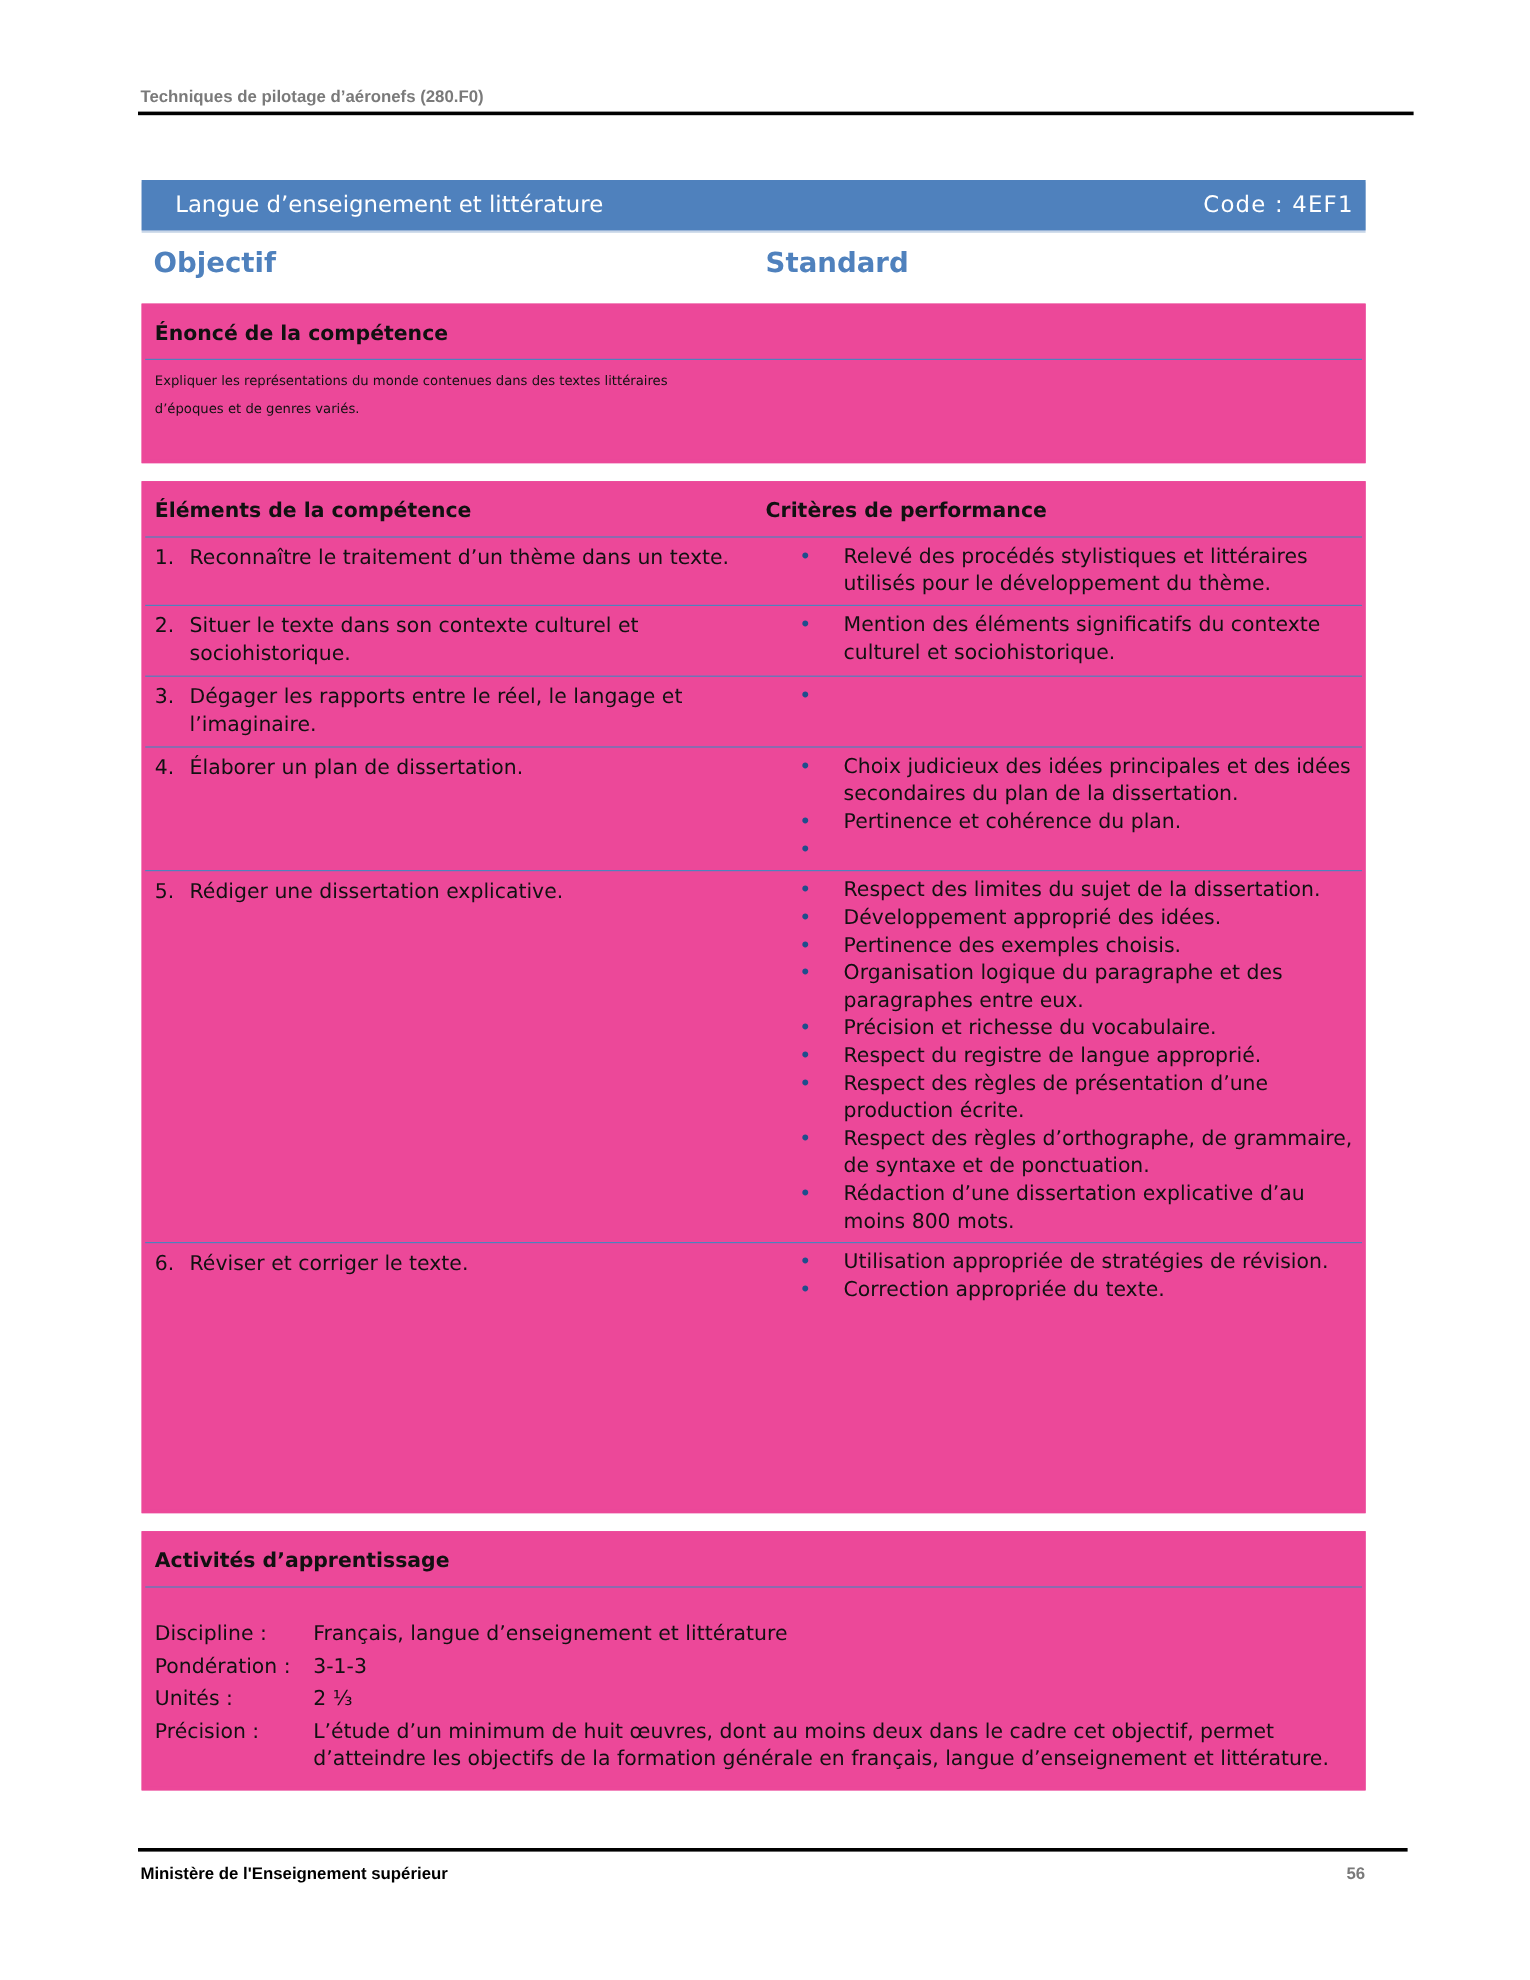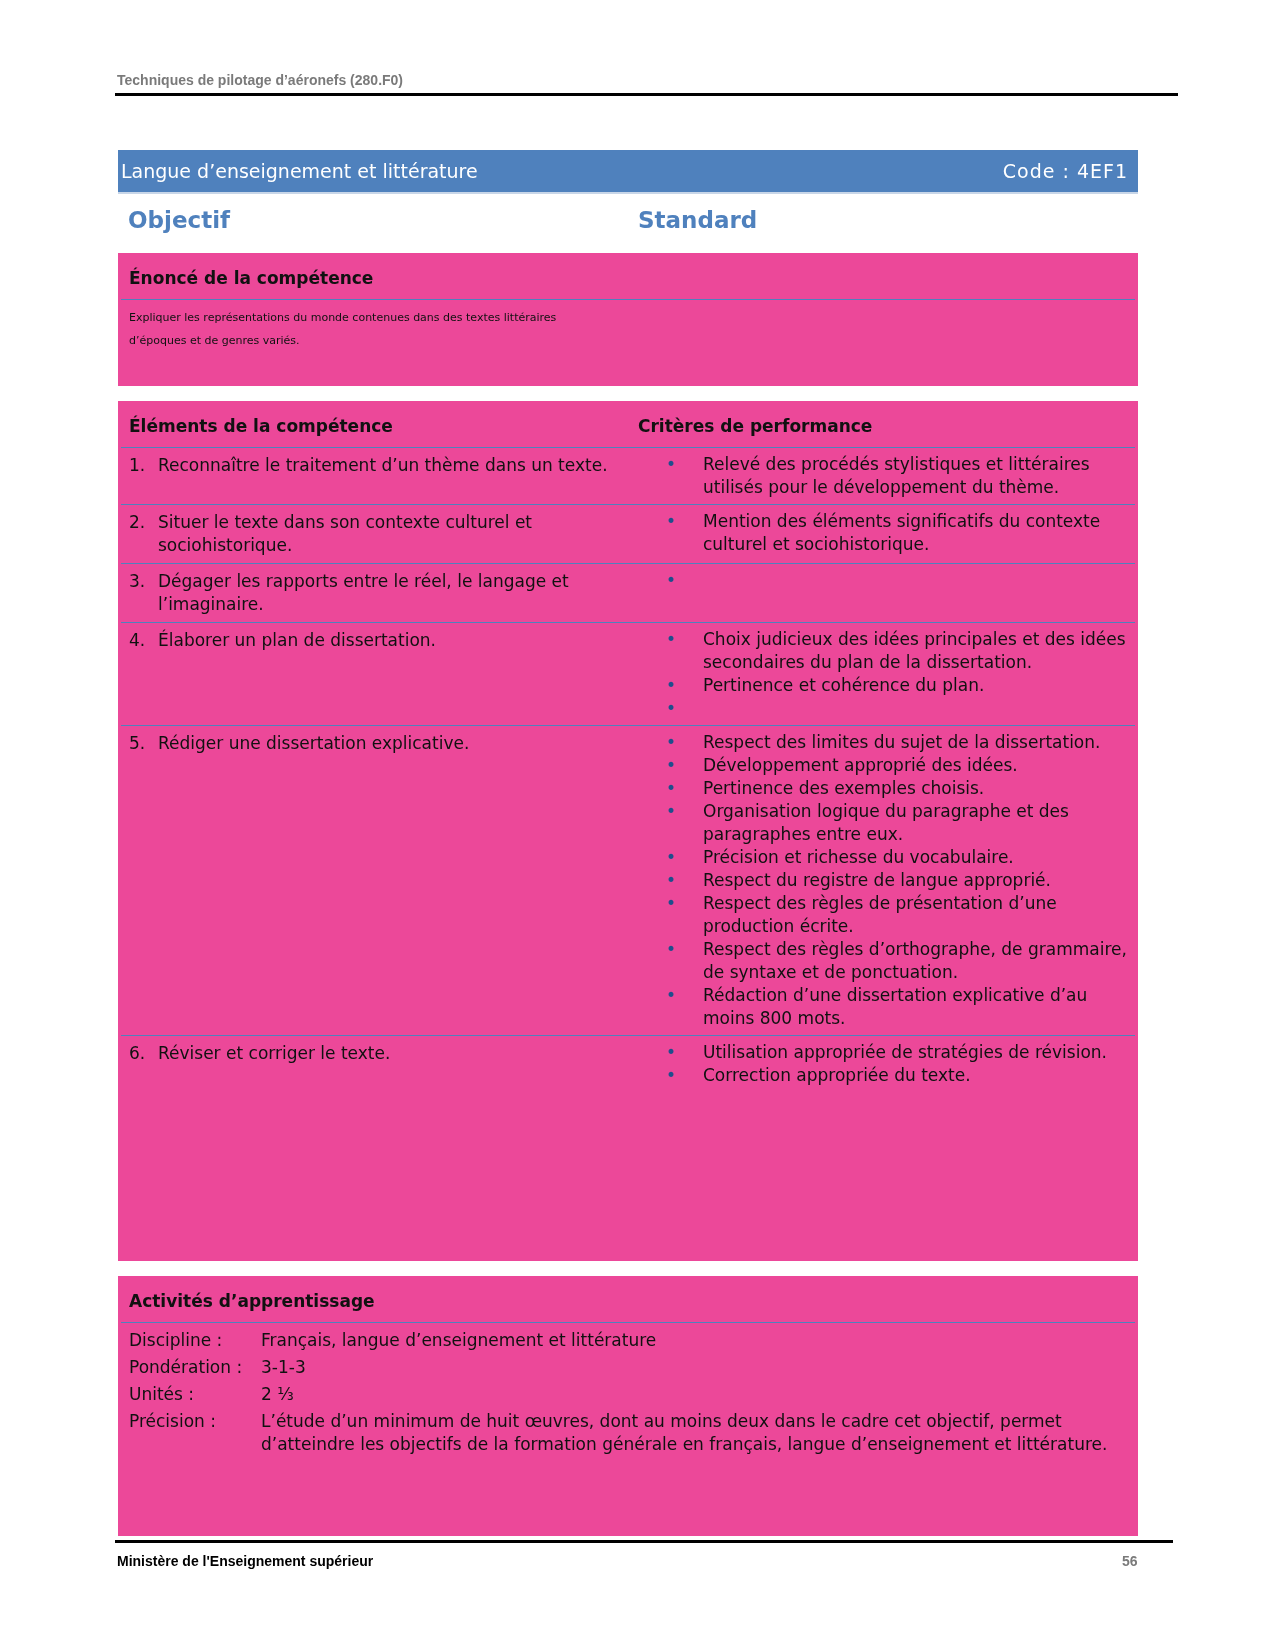--- a/index.html
+++ b/index.html
@@ -1,39 +1,39 @@
 <!DOCTYPE html>
 <html><head>
 <meta charset="utf-8">
 <style>
   html, body { margin: 0; padding: 0; background: #ffffff; }
   body { width: 1275px; height: 1650px; position: relative; font-family: "Liberation Sans", "DejaVu Sans", sans-serif; color: #111; }
   .running-header { position: absolute; left: 117px; top: 72px; font-size: 14px; font-weight: bold; color: #7a7a7a; }
   .header-rule { position: absolute; left: 115px; top: 93px; width: 1063px; height: 3px; background: #000; }
-  .title-bar { position: absolute; left: 118px; top: 150px; width: 1020px; height: 42px; background: #4f81bd; color: #fff; display: flex; align-items: center; justify-content: space-between; box-sizing: border-box; padding: 0 10px 0 3px; font-size: 19px; font-family: "DejaVu Sans", sans-serif; box-shadow: 0 2px 0 #c8d6e8; }
+  .title-bar { position: absolute; left: 118px; top: 150px; width: 1020px; height: 42px; background: #4f81bd; color: #fff; display: flex; align-items: center; justify-content: space-between; box-sizing: border-box; padding: 0 10px 0 28px; font-size: 19px; font-family: "DejaVu Sans", sans-serif; box-shadow: 0 2px 0 #c8d6e8; }
   .title-bar .code { letter-spacing: 1px; }
   .section-labels { position: absolute; top: 207px; left: 128px; width: 1010px; height: 30px; font-size: 23px; font-weight: bold; color: #4f81bd; font-family: "DejaVu Sans", sans-serif; }
   .section-labels .std { position: absolute; left: 510px; top: 0; text-align: right; }
   .box { position: absolute; left: 118px; width: 1020px; border: 3px solid #ec4899; box-sizing: border-box; background: #ec4899; font-family: "DejaVu Sans", sans-serif; }
   .box .hd { height: 43px; display: flex; align-items: center; padding-left: 8px; font-size: 17px; font-weight: bold; border-bottom: 1px solid #4f81bd; }
   .enonce { top: 253px; height: 133px; }
   .enonce .txt { padding: 6px 8px; font-size: 11px; line-height: 23px; width: 480px; }
   .elements { top: 401px; height: 860px; }
   .elements .hd { position: relative; }
   .elements .hd .col2 { position: absolute; left: 517px; }
   .row { display: flex; border-top: 1px solid #4f81bd; }
   .row:first-of-type { border-top: none; }
   .row .left { width: 510px; box-sizing: border-box; padding: 6px 8px; font-size: 17px; line-height: 23px; display: flex; }
   .row .left .num { width: 29px; flex: none; }
   .row .right { flex: 1; padding: 5px 8px 5px 0; font-size: 17px; line-height: 23px; }
   .crit { display: flex; }
   .crit .bullet { width: 72px; flex: none; text-align: center; color: #1f4e8c; padding-left: 8px; box-sizing: border-box; }
   .crit .bullet::before { content: "•"; font-size: 17px; }
-  .activites { top: 1276px; height: 260px; }
-  .activites .body { padding: 4px 8px; font-size: 17px; line-height: 27px; }
+  .activites { top: 1276px; height: 216px; }
+  .activites .body { padding: 4px 8px; font-size: 17px; line-height: 27px; margin-top: 22px; }
   .kv { display: flex; }
   .kv .k { width: 132px; flex: none; }
   .kv .v { flex: 1; line-height: 23px; padding-top: 2px; }
   .footer-rule { position: absolute; left: 115px; top: 1540px; width: 1058px; height: 3px; background: #000; }
   .footer-left { position: absolute; left: 117px; top: 1553px; font-size: 14px; font-weight: bold; color: #000000; }
   .footer-right { position: absolute; left: 1090px; top: 1553px; font-size: 14px; font-weight: bold; color: #7a7a7a; margin-left: 32px; }
 </style>
 </head>
 <body>
 

